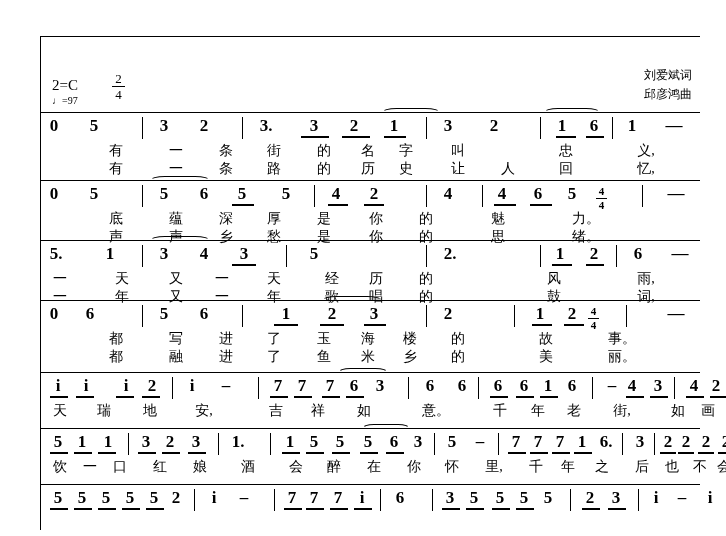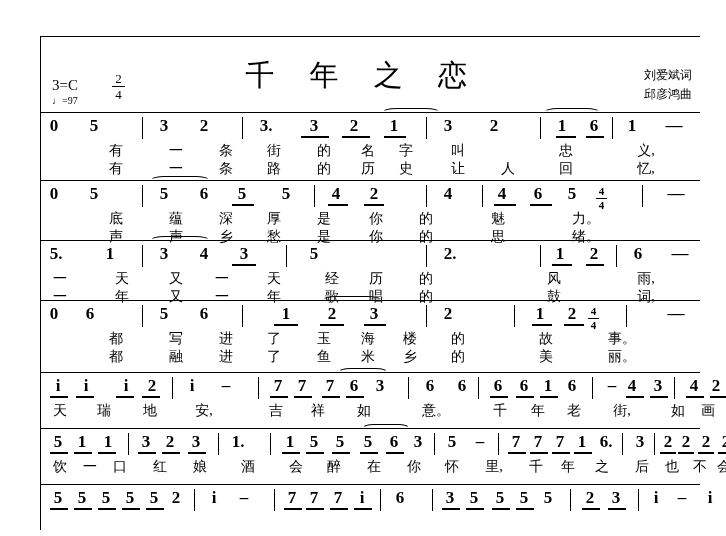--- a/index.html
+++ b/index.html
@@ -156,24 +156,23 @@
   }
 </style>
 </head>
 <body>
 
 <div id="sheet">
 
   <div class="frame-left"></div>
   <div class="frame-top"></div>
 
-  <div class="title">千 年 之 恋</div>
 
   <div class="key-block">
-    <div class="k1">3=C</div>
+    <div class="k1">2=C</div>
     <div class="tempo">♩=97</div>
   </div>
 
   <div class="meter">
     <span class="num">2</span>
     <span class="bar"></span>
     <span class="den">4</span>
   </div>
 
   <div class="credits">

